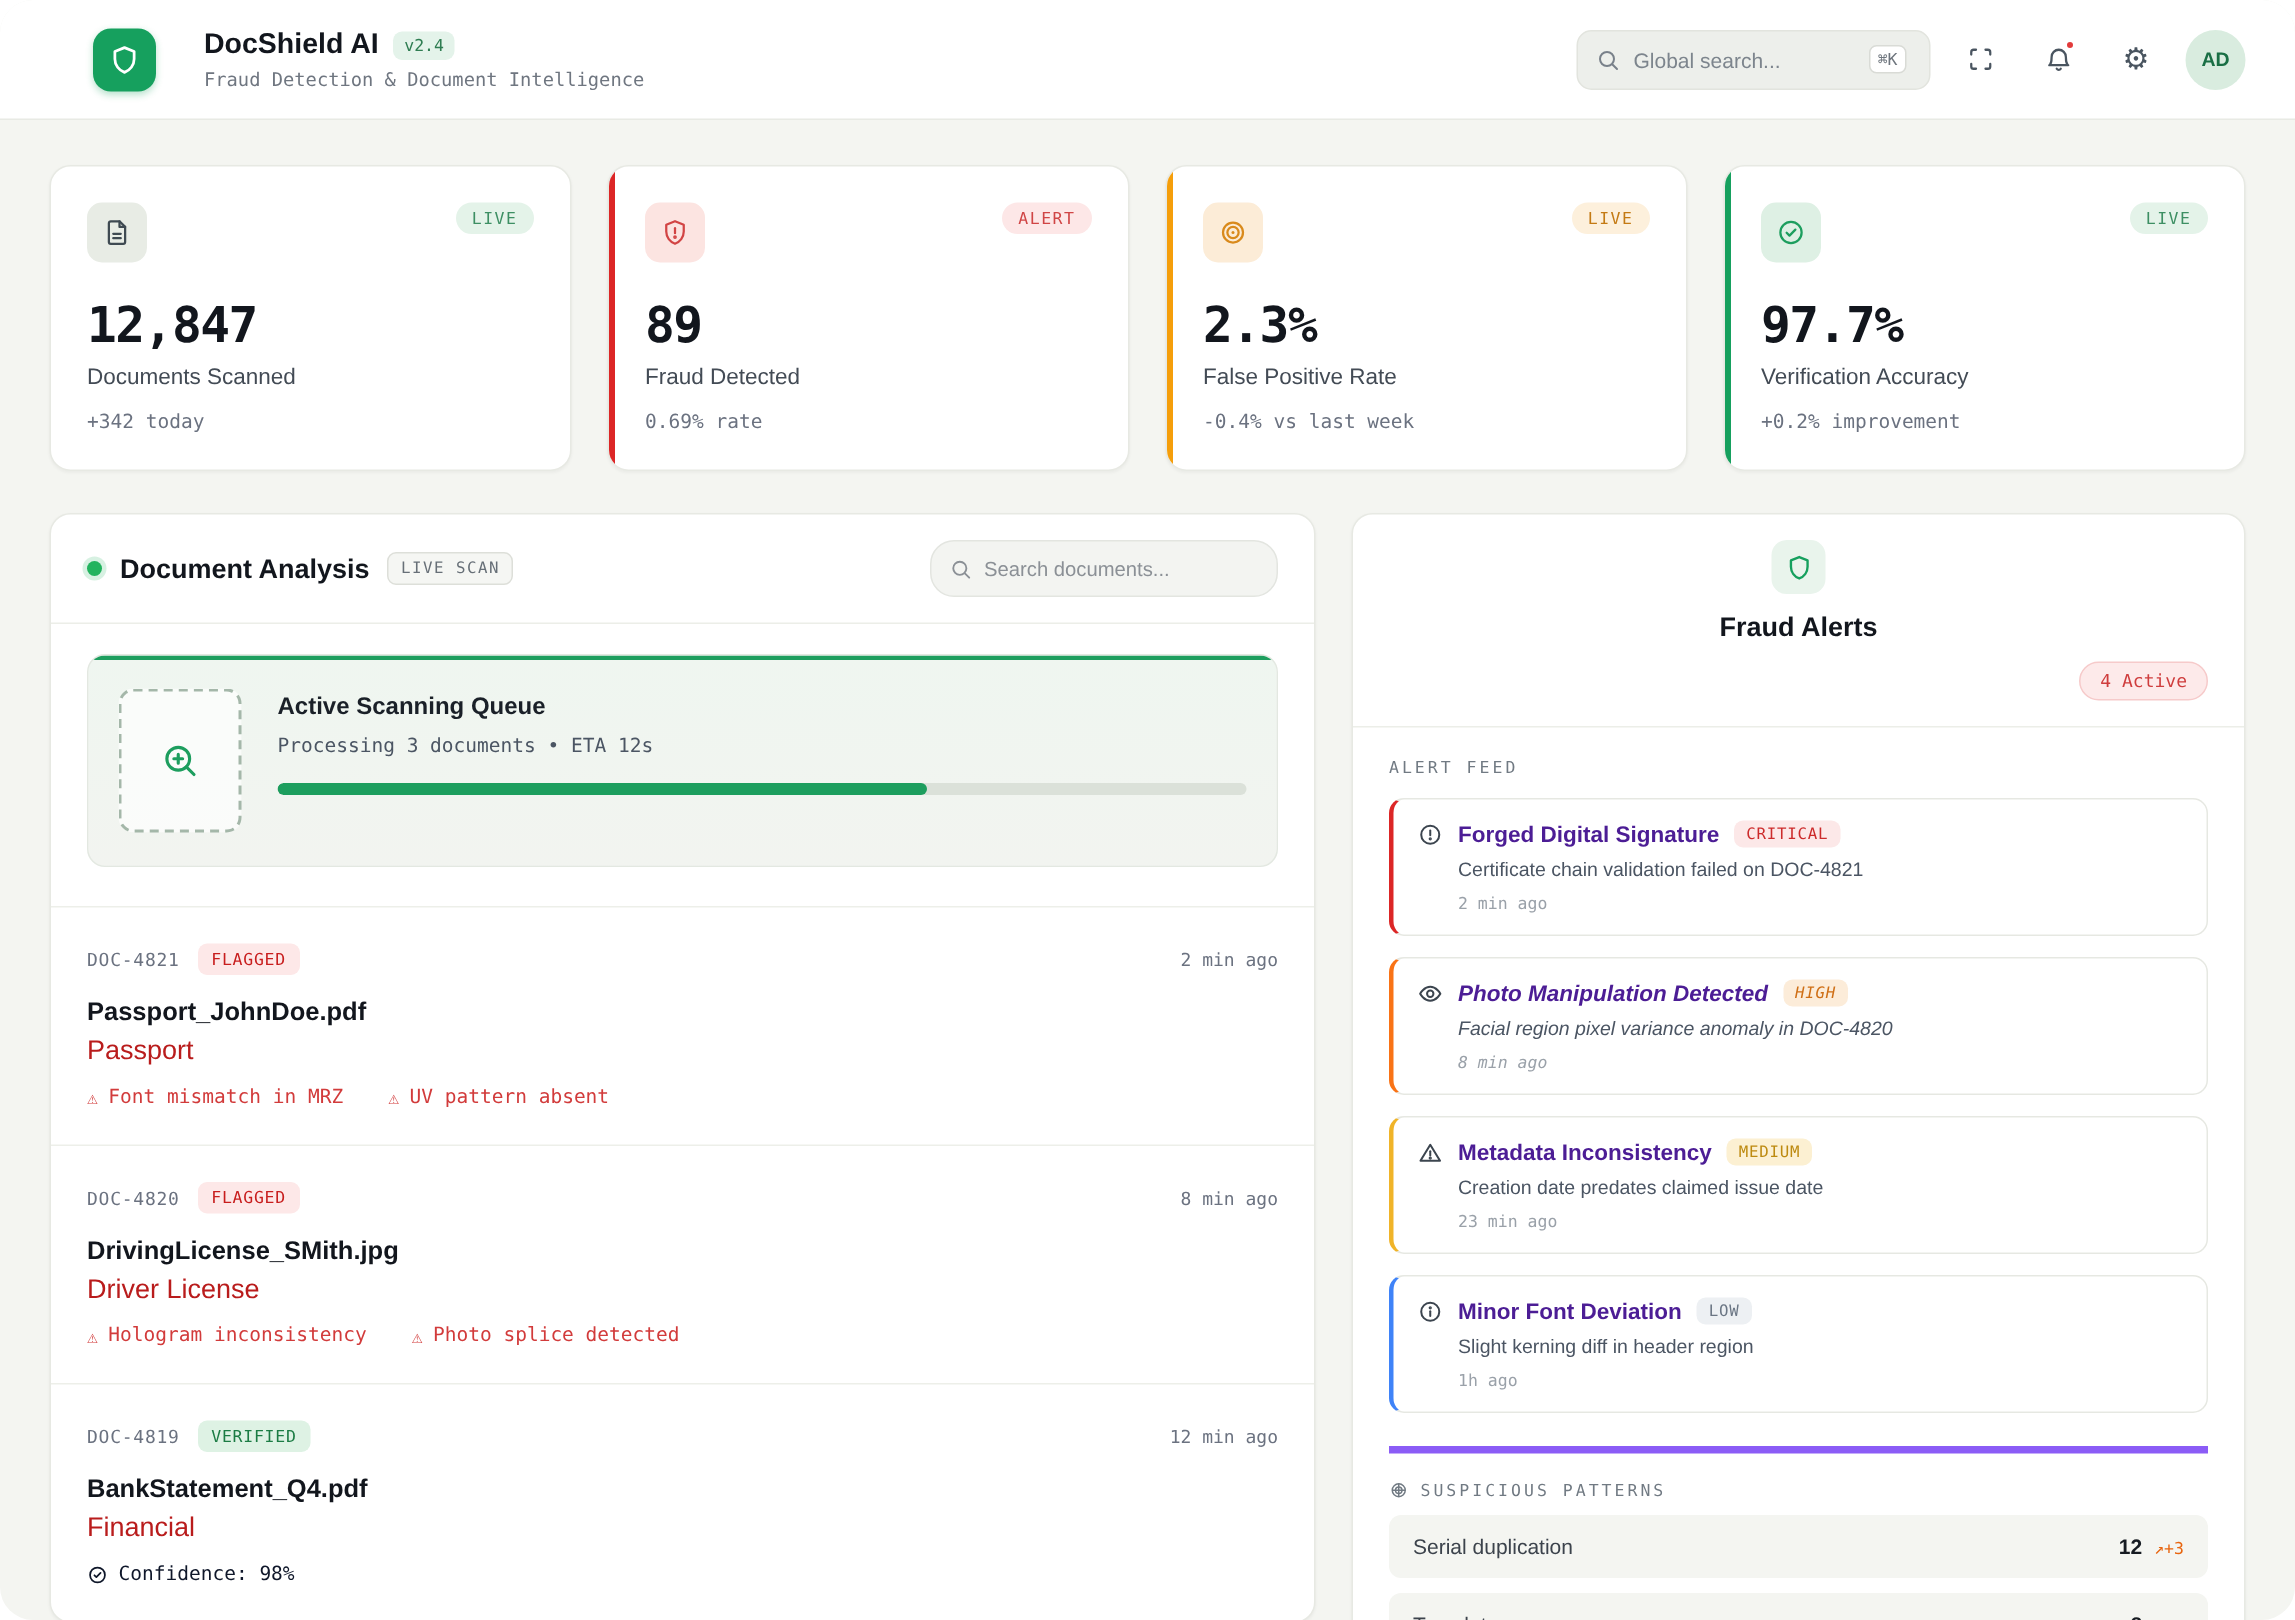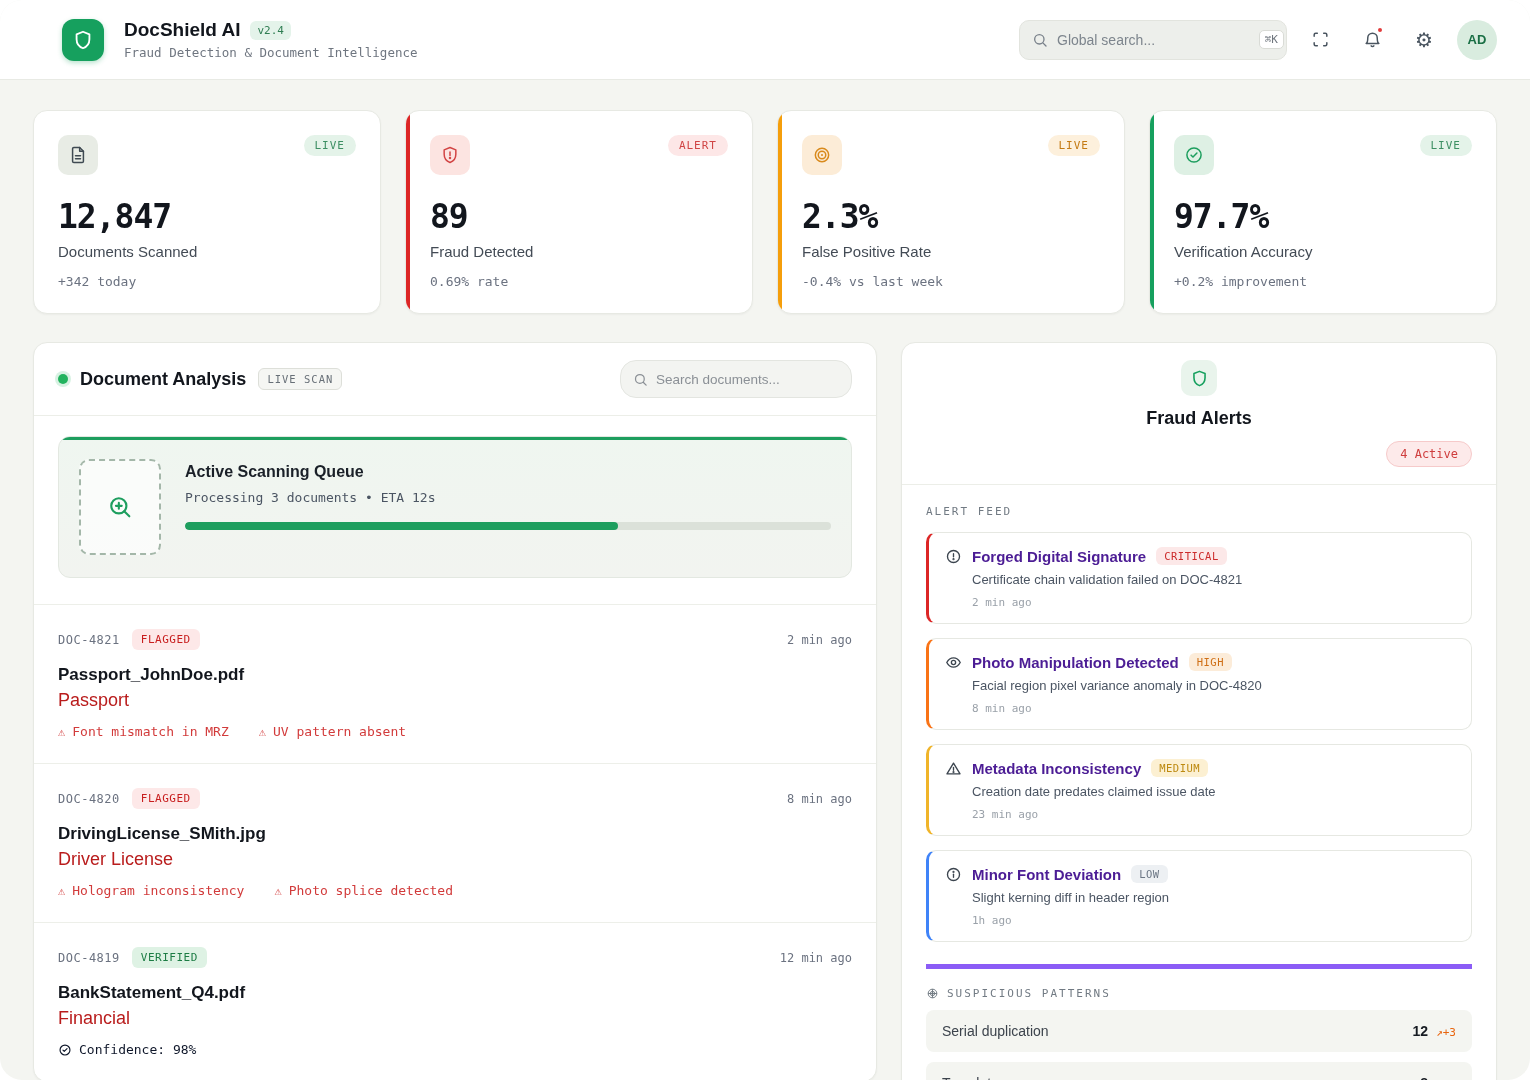--- a/index.html
+++ b/index.html
@@ -4,29 +4,29 @@
 <style>
   * { margin:0; padding:0; box-sizing:border-box; }
   html,body { background:#ffffff; }
   body { width:1530px; height:1080px; overflow:hidden; font-family:"Liberation Sans", sans-serif; color:#161b22; }
   .mono { font-family:"DejaVu Sans Mono", monospace; }
 
   .app { width:1530px; height:1080px; background:#f4f5f1; border-radius:22px; overflow:hidden; position:relative; }
 
   
   .topbar { height:80px; background:#ffffff; border-bottom:1px solid #e8eae4; display:flex; align-items:center; justify-content:space-between; padding:0 33px; }
-  .brand { display:flex; align-items:center; gap:20px;padding-left:29px; }
+  .brand { display:flex; align-items:center; gap:32px;padding-left:29px; }
   .logo { width:42px; height:42px; border-radius:12px; background:#16a05e; display:flex; align-items:center; justify-content:center; color:#ffffff; box-shadow:0 2px 5px rgba(22,160,94,.3); }
   .brand-row { display:flex; align-items:center; gap:10px; }
   .app-name { font-size:19px; font-weight:bold; color:#12161d; }
   .ver-badge { font-family:"DejaVu Sans Mono", monospace; font-size:11px; color:#2f7d52; background:#e4f3ea; padding:3px 7px; border-radius:6px; }
   .subtitle { font-size:12.5px; color:#6f7680; margin-top:4px; }
 
   .top-actions { display:flex; align-items:center; gap:14px; }
-  .global-search { display:flex; align-items:center; gap:9px; width:268px; height:40px; background:#edefeb; border:1px solid #e2e4de; border-radius:10px; padding:0 2px 0 12px; color:#79818a; }
+  .global-search { display:flex; align-items:center; gap:9px; width:236px; height:40px; background:#edefeb; border:1px solid #e2e4de; border-radius:10px; padding:0 15px 0 12px; color:#79818a; }
   .global-search input { border:none; outline:none; background:transparent; flex:1; min-width:0; font-size:14px; font-family:"Liberation Sans", sans-serif; color:#565e66; }
   .global-search input::placeholder { color:#7d858d; }
   .kbd { font-family:"DejaVu Sans Mono", monospace; font-size:11px; color:#6f767e; background:#ffffff; border:1px solid #d9dbd6; border-radius:5px; padding:2px 5px; }
   .icon-btn { width:38px; height:38px; border:none; background:transparent; border-radius:10px; display:flex; align-items:center; justify-content:center; color:#4a5560; position:relative; cursor:pointer; }
   .bell-dot { position:absolute; top:5px; right:7px; width:8px; height:8px; border-radius:50%; background:#e23b3b; border:2px solid #ffffff; }
   .gear-glyph { font-size:20px; line-height:1; color:#4a5560; }
   .avatar { width:40px; height:40px; border-radius:50%; background:#d9ecdf; color:#1a6f45; font-weight:bold; font-size:13px; display:flex; align-items:center; justify-content:center; cursor:pointer; }
 
   
   .stats { display:flex; gap:24px; margin:30px 33px 0; }
@@ -89,21 +89,21 @@
   .confidence { display:flex; align-items:center; gap:7px; font-family:"DejaVu Sans Mono", monospace; font-size:13px; color:#0f172a; margin-top:13px; }
 
   
   .alerts-head { display:flex; align-items:center; gap:12px; padding:17px 24px; border-bottom:1px solid #eceee8;flex-direction:column; }
   .shield-tile { width:36px; height:36px; border-radius:10px; background:#e9f4ec; color:#16a05e; display:flex; align-items:center; justify-content:center; }
   .active-badge { margin-left:auto; font-family:"DejaVu Sans Mono", monospace; font-size:12px; color:#cf3d3d; background:#fdeaea; border:1px solid #f6caca; border-radius:999px; padding:5px 13px; }
   .alerts-body { padding:20px 24px 24px; }
   .section-label { font-family:"DejaVu Sans Mono", monospace; font-size:11px; letter-spacing:2px; color:#717a83; display:flex; align-items:center; gap:8px; }
   .alert-card { border:1px solid #e6e8e2; border-left-width:3px; border-radius:10px; padding:14px 16px; margin-top:14px; cursor:pointer; background:#ffffff; }
   .alert-card.sev-critical { border-left-color:#dc2626; }
-  .alert-card.sev-high { border-left-color:#f97316; }
+  .alert-card.sev-high { border-left-color:#f97316;font-style:italic; }
   .alert-card.sev-medium { border-left-color:#f0b429; }
   .alert-card.sev-low { border-left-color:#3f83f8; }
   .alert-top { display:flex; align-items:center; gap:10px; }
   .alert-ic { color:#3c454f; display:flex; flex-shrink:0; }
   .alert-title { font-size:15px; font-weight:bold; color:#4c1d95; }
   .sev-badge { font-family:"DejaVu Sans Mono", monospace; font-size:10.5px; letter-spacing:.5px; padding:3px 8px; border-radius:6px; }
   .sb-critical { background:#fce8e8; color:#cc2b2b; }
   .sb-high { background:#fcecd9; color:#cf6f16; }
   .sb-medium { background:#fcf0d2; color:#bd8a10; }
   .sb-low { background:#edf0f3; color:#6b7684; }

